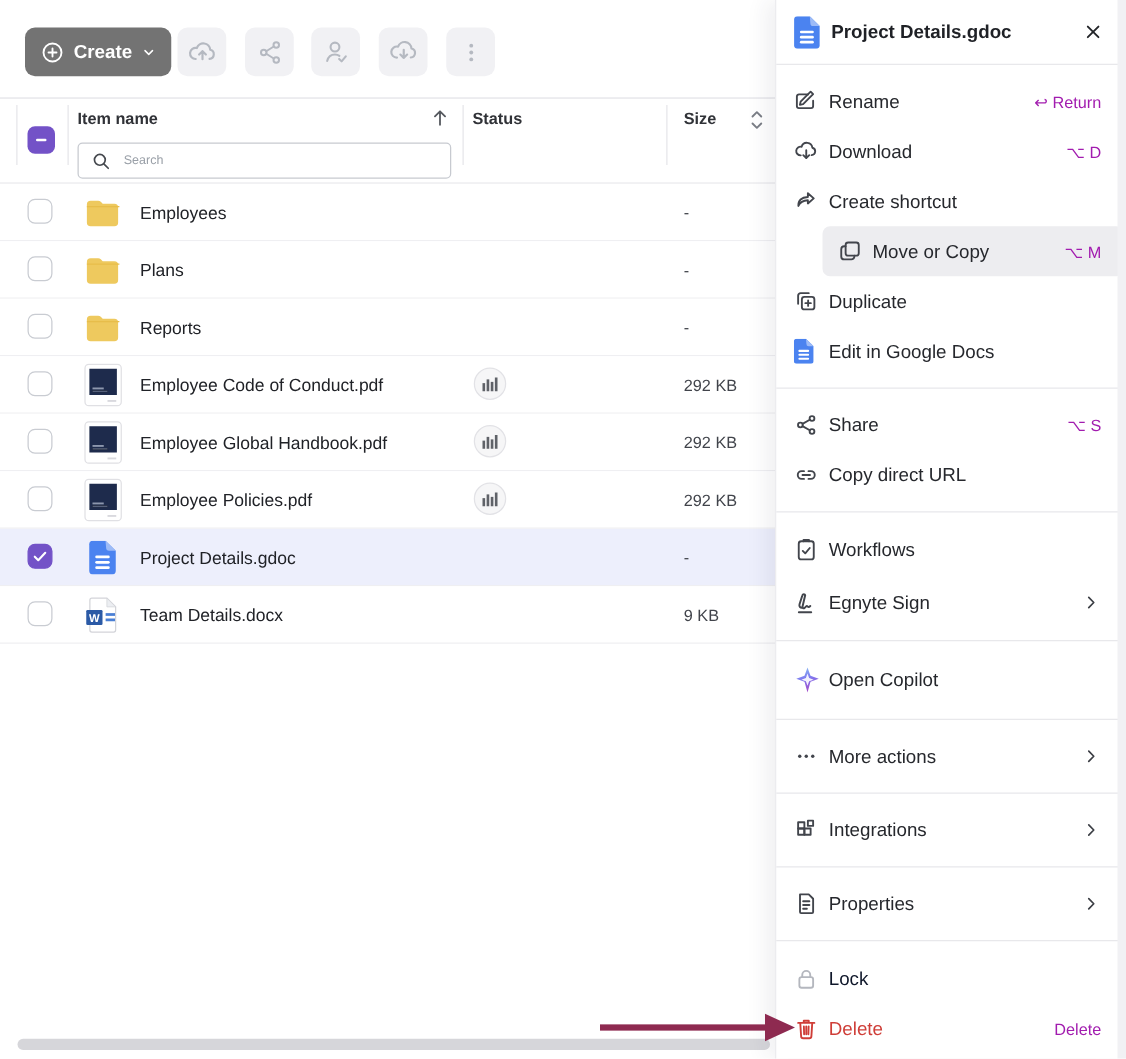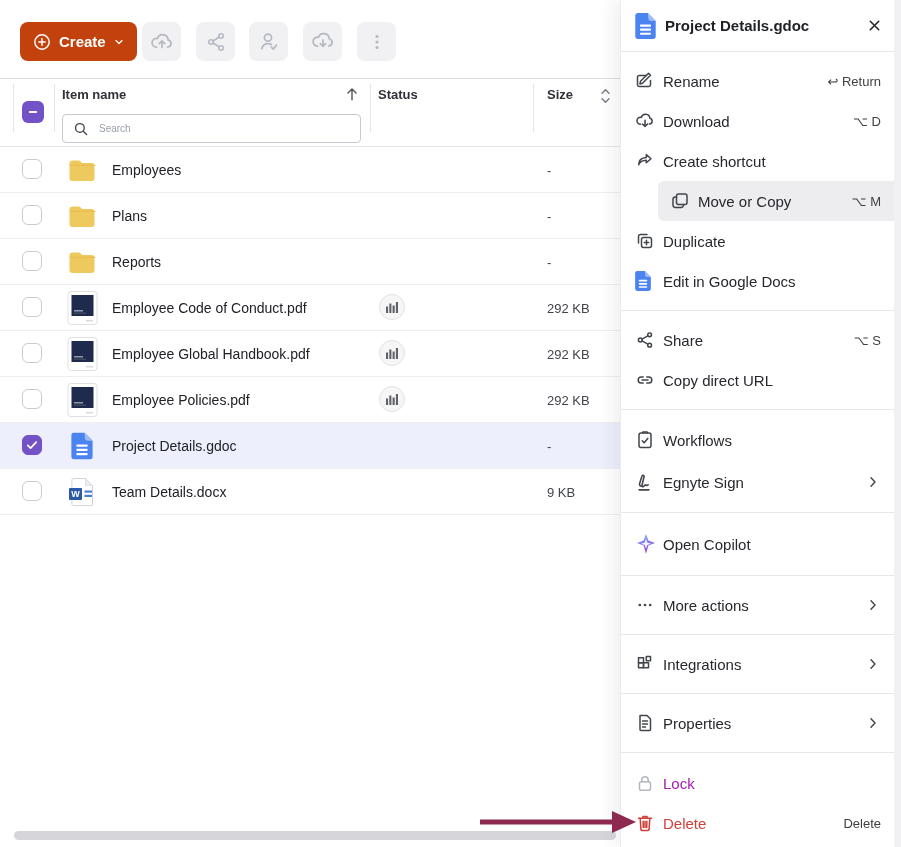--- a/index.html
+++ b/index.html
@@ -3,21 +3,21 @@
 <meta charset="utf-8">
 <style>
   html,body{margin:0;padding:0;background:#fff;}
   body{width:901px;height:847px;overflow:hidden;font-family:"Liberation Sans",sans-serif;-webkit-font-smoothing:antialiased;}
   .app{position:relative;width:901px;height:847px;background:#fff;}
 
   
   .left{position:absolute;left:0;top:0;width:620px;height:847px;background:#fff;}
   .toolbar{position:absolute;left:0;top:0;width:620px;height:78px;border-bottom:1px solid #dedee3;}
   .btn-create{position:absolute;left:20px;top:22px;height:39px;min-width:97px;border:none;border-radius:8px;
-    background:#c2410c;color:#fff;font-family:inherit;font-size:15px;font-weight:bold;
+    background:#737373;color:#fff;font-family:inherit;font-size:15px;font-weight:bold;
     display:flex;align-items:center;gap:7px;padding:0 12px;cursor:default;}
   .iconbtn{position:absolute;top:22px;width:39px;height:39px;border:none;border-radius:8px;background:#f1f1f4;
     display:flex;align-items:center;justify-content:center;cursor:default;padding:0;}
   .iconbtn span{display:flex;}
 
   .thead{position:absolute;left:0;top:79px;width:620px;height:67px;border-bottom:1px solid #e6e6ea;background:#fff;text-decoration:underline;}
   .hcol{position:absolute;font-size:13px;font-weight:bold;color:#303237;}
   .vl{position:absolute;top:5px;height:48px;width:1px;background:#e6e6ea;}
   .cb{box-sizing:border-box;width:20px;height:20px;border:1.5px solid #c9ccd2;border-radius:6px;background:#fff;display:flex;align-items:center;justify-content:center;}
   .cb.state-on{background:#7352c7;border-color:#7352c7;}
@@ -54,24 +54,24 @@
 
   .group{padding:9px 0;border-bottom:1px solid #e8e8eb;}
   .group:last-child{border-bottom:none;}
   .group.g2{padding:11px 0;}
   .group.g7{padding:10px 0 4px;}
   .mi{height:40px;margin:0 2px;padding:0 18px 0 12px;border-radius:6px;display:flex;align-items:center;
     font-size:15px;color:#26282d;cursor:default;}
   .group.g3 .mi{height:42px;}
   .mi .ic{width:24px;display:flex;justify-content:flex-start;align-items:center;margin-right:4px;flex:0 0 24px;}
   .mi .lbl{flex:1;white-space:nowrap;}
-  .mi .sc{font-size:13px;color:#404040;white-space:nowrap;}
+  .mi .sc{font-size:13px;color:#a21caf;white-space:nowrap;}
   .mi .chev{display:flex;margin-left:8px;}
   .mi.hl{background:#ededf0;margin-left:37px;}
-  .mi.disabled{color:#a21caf;}
+  .mi.disabled{color:#0f172a;}
   .mi.danger{color:#cf3e38;}
 
   .vrail{position:absolute;right:0;top:0;width:7px;height:847px;background:#f1f1f4;z-index:40;}
 </style>
 </head>
 <body>
 
 <div class="app">
 
   <div class="left">

